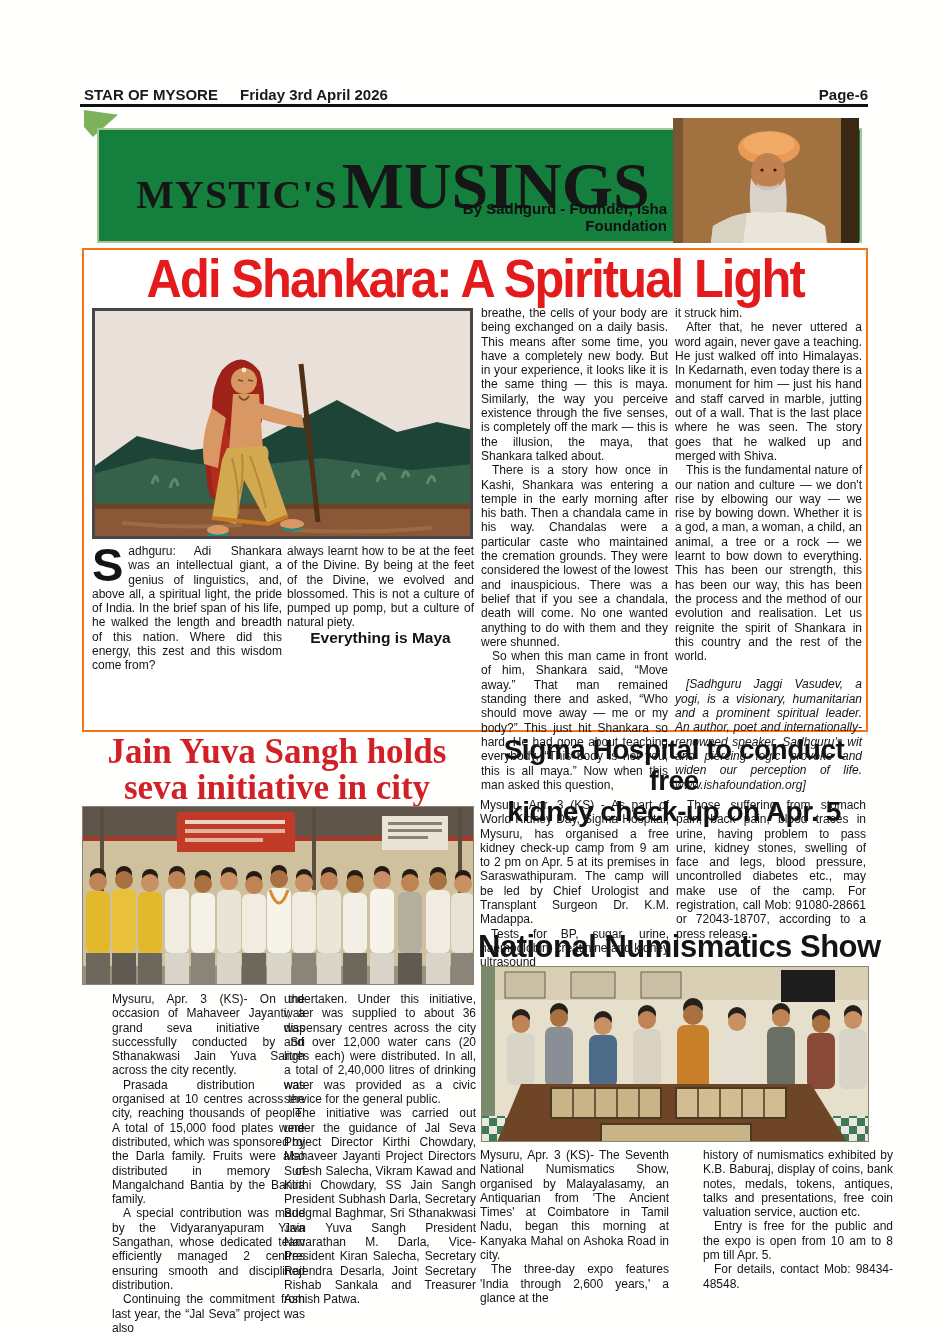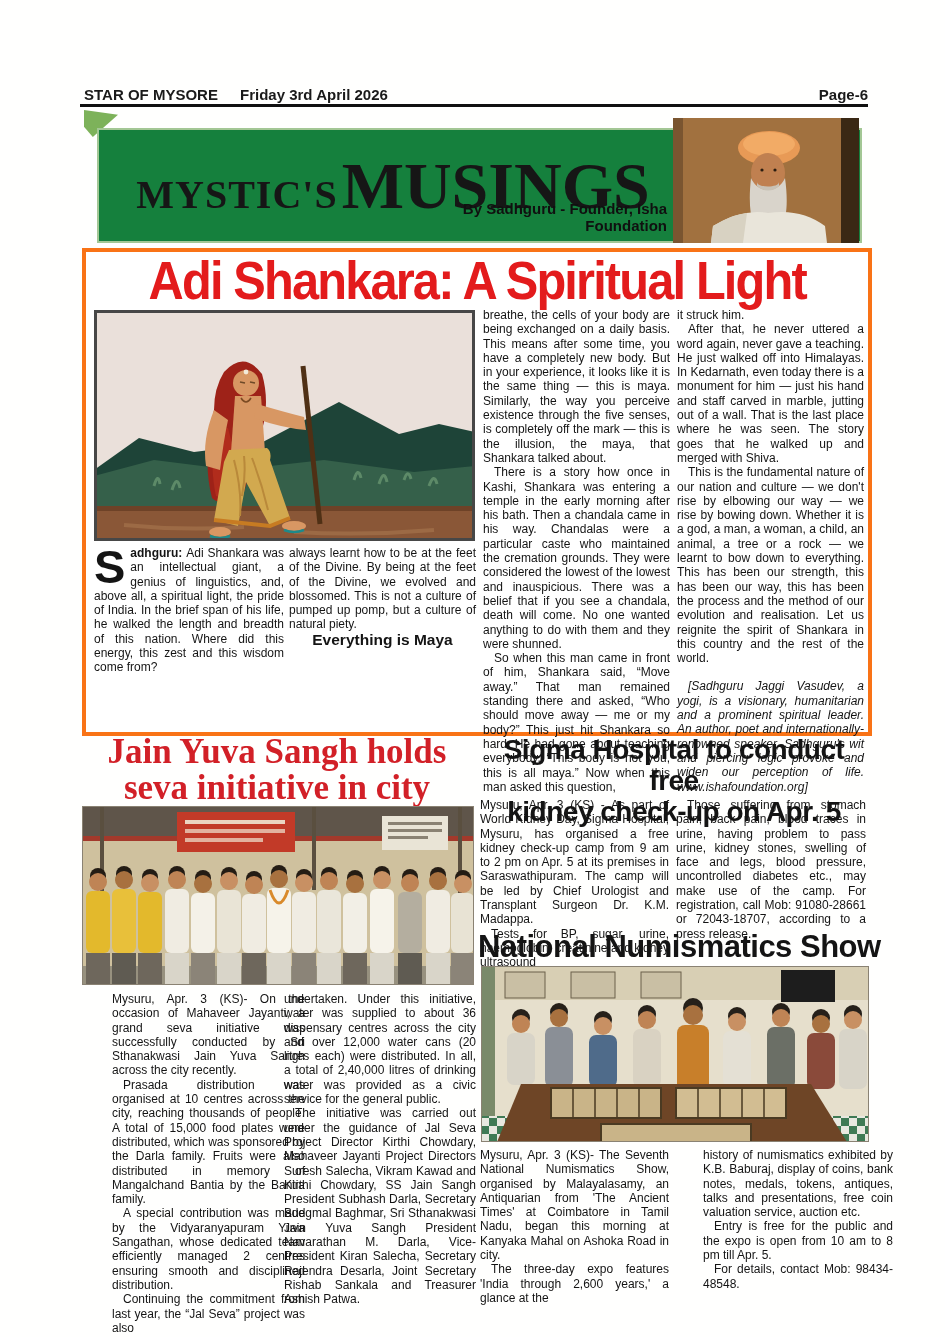--- a/index.html
+++ b/index.html
@@ -14,29 +14,29 @@
   
   .mast-box{border:2px solid #a3c795;background:#15803d;}
   .fold{width:34px;height:27px;background:#7db25a;clip-path:polygon(0 0,100% 18%,26% 100%,0 62%);}
   .mast-title{white-space:nowrap;font-family:"Liberation Serif",serif;font-weight:bold;color:#161616;
               text-align:center;width:560px;}
   .mast-title .small{font-size:40px;letter-spacing:1px;}
   .mast-title .large{font-size:66px;letter-spacing:0px;}
   .mast-byline{font-weight:bold;font-size:15px;color:#101010;}
 
   
-  .art-box{border:4px solid #f97316;background:#ffffff;}
+  .art-box{border:2px solid #f97316;background:#ffffff;}
   .adi-headline{width:100%;text-align:center;}
   .adi-headline span{display:inline-block;font-weight:bold;font-size:53px;letter-spacing:-2px;
       color:#e31b1c;transform:scaleX(0.92);transform-origin:center;white-space:nowrap;line-height:1.0;}
   .col{font-size:12px;line-height:14.3px;text-align:justify;color:#141414;}
   .col p{margin:0;text-indent:11px;}
   .col p.ni{text-indent:0;}
   .dropcap{float:left;font-size:47px;line-height:39px;font-weight:bold;padding:1px 5px 0 0;color:#141414;}
-  .leadword{font-weight:bold;margin-right:4px;}
+  .leadword{font-weight:normal;margin-right:18px;}
   .subhead{font-weight:bold;font-size:15.5px;text-align:center;text-indent:0 !important;margin:1px 0 1px 0 !important;}
   .credit{font-style:italic;margin-top:14px !important;text-indent:11px;}
 
   
   .jain-headline{font-family:"Liberation Serif",serif;font-weight:bold;font-size:35px;line-height:36px;
       color:#d22027;text-align:center;}
   .sigma-headline{font-weight:bold;font-size:28px;line-height:31px;color:#141414;text-align:center;letter-spacing:-0.5px;}
   .numis-headline{font-weight:bold;font-size:31px;color:#141414;text-align:center;letter-spacing:-0.5px;white-space:nowrap;}
 
   .photo-frame{display:block;}

